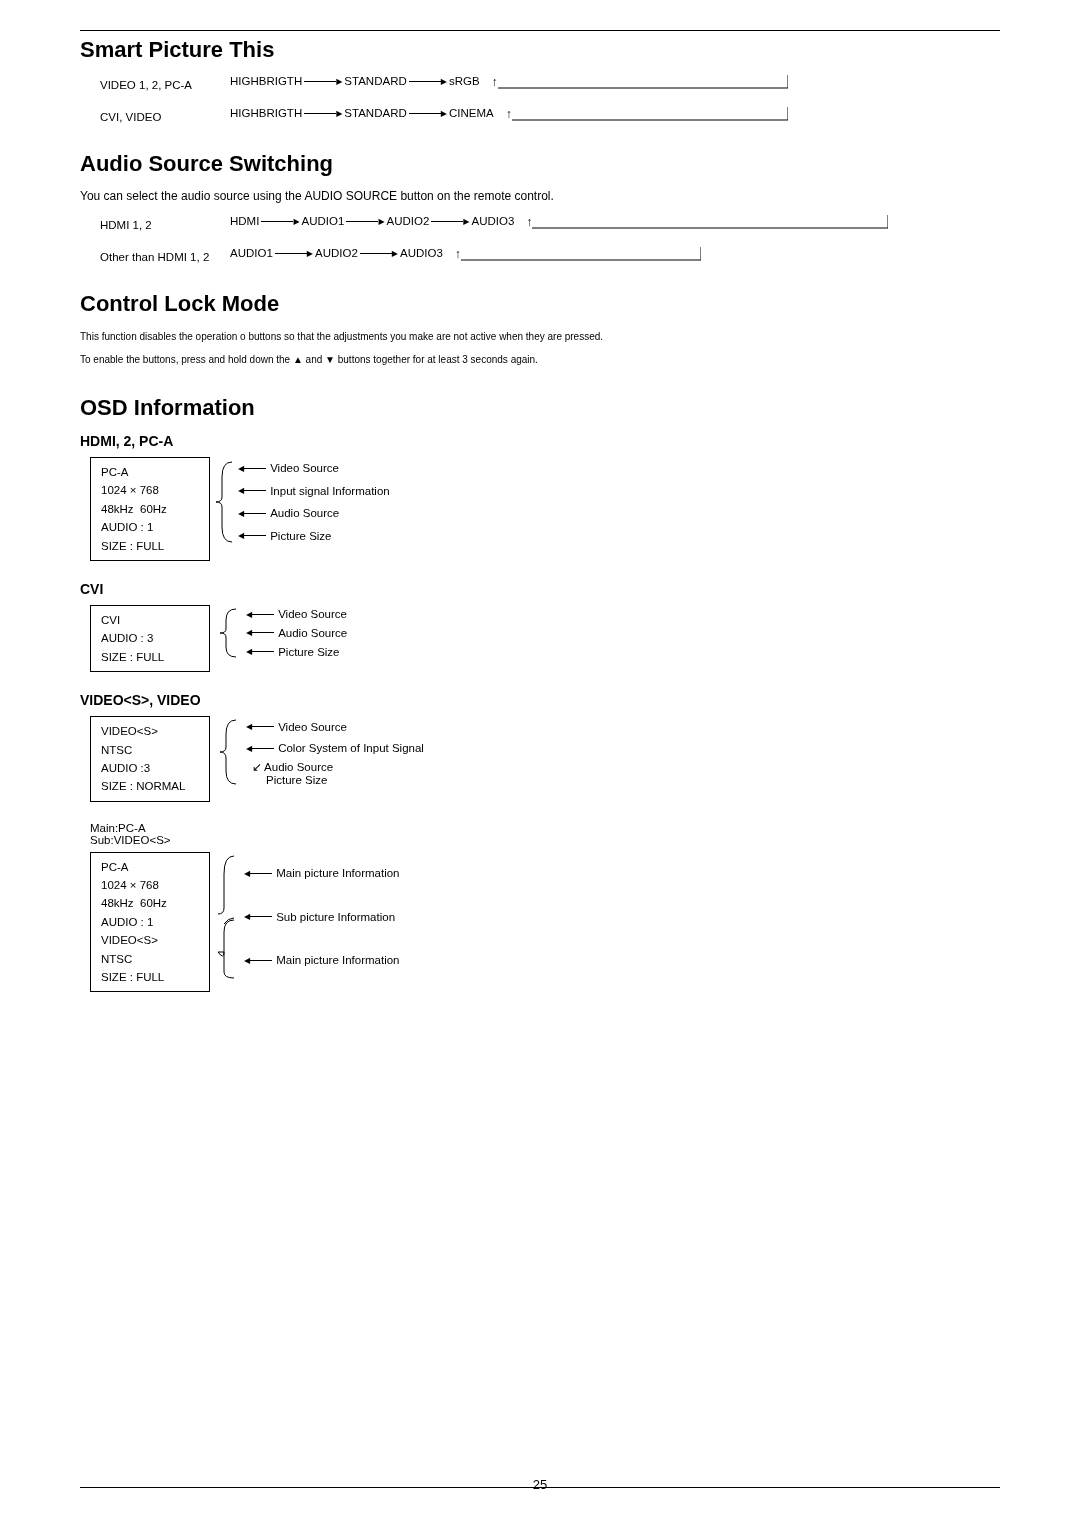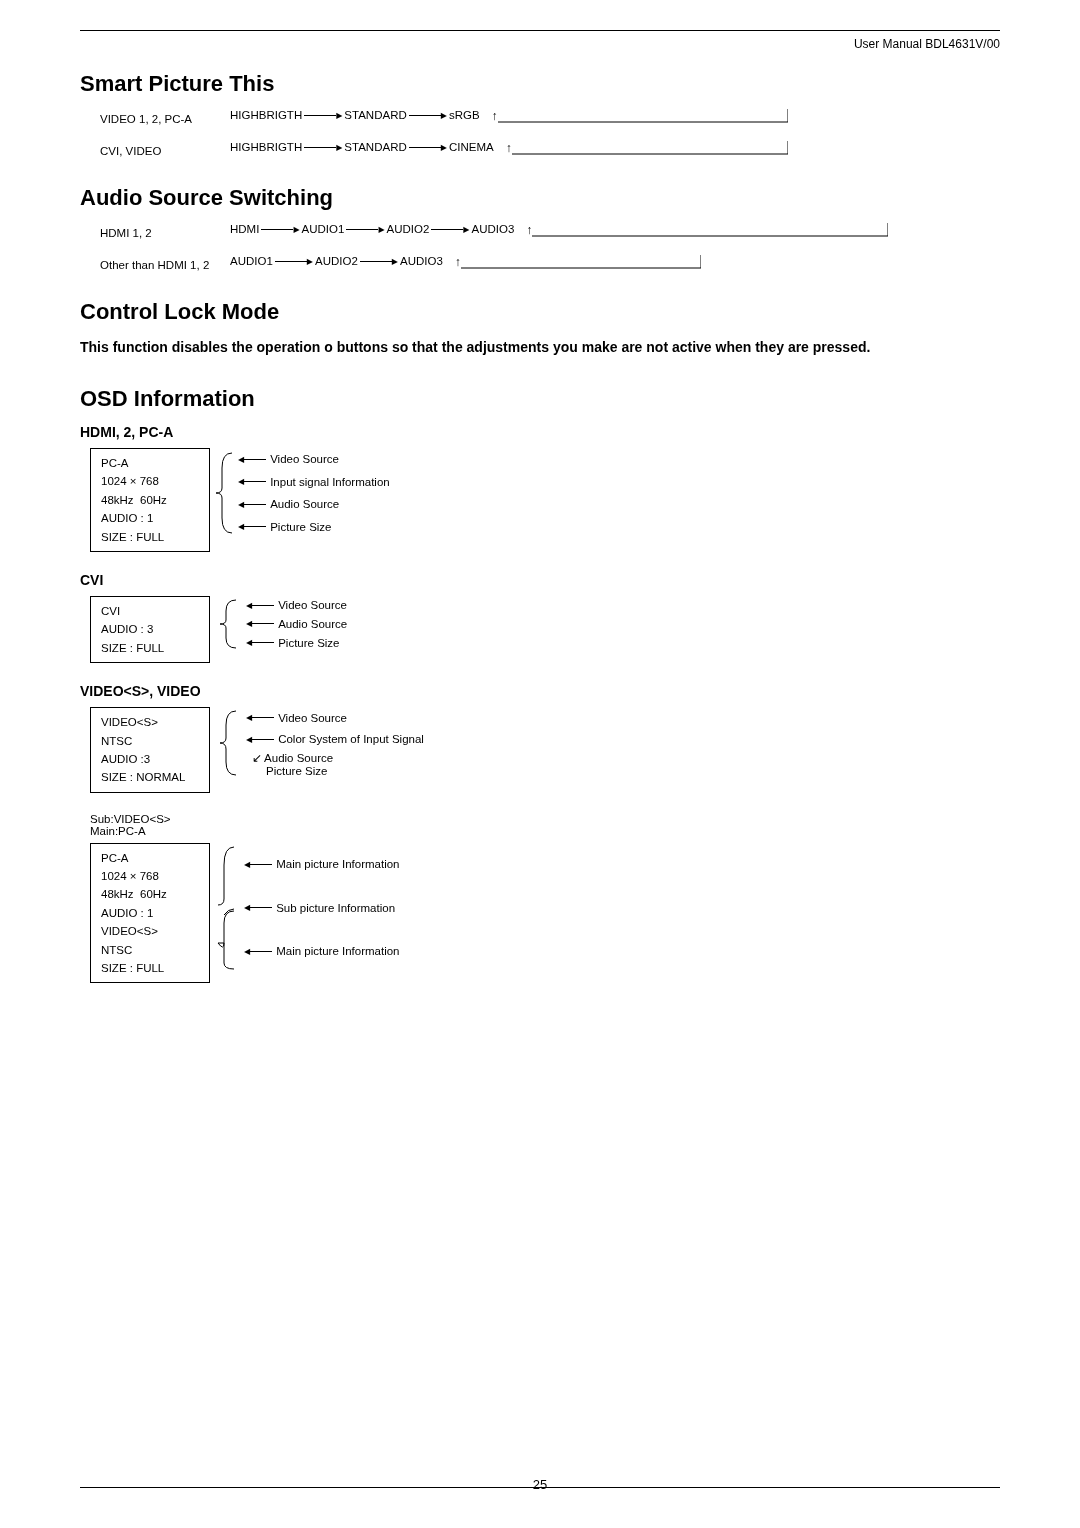--- a/index.html
+++ b/index.html
@@ -77,24 +77,23 @@
       justify-content: space-around;
       margin-left: 0;
     }
     .osd-arrow-row {
       display: flex;
       align-items: center;
       font-size: 11.5px;
       margin: 3px 0;
     }
     .body-text {
-      font-size: 14px;
+      font-size: 10px;
       line-height: 1.5;
       margin-bottom: 8px;
-      font-weight: bold;
     }
     .bottom-rule {
       border-bottom: 1px solid #000;
       margin-top: auto;
       position: absolute;
       bottom: 40px;
       left: 80px;
       right: 80px;
     }
     .page-number {
@@ -118,21 +117,20 @@
       font-size: 11.5px;
       margin-bottom: 4px;
       margin-left: 10px;
     }
   </style>
 </head>
 <body>
 
 <div class="page">
   <div class="top-rule"></div>
-  <div class="header-right">User Manual BDL4631V/00</div>
 
   <div class="section">
     <div class="section-title">Smart Picture This</div>
 
     <div class="diagram-row">
       <div class="diagram-label">VIDEO 1, 2, PC-A</div>
       <div class="cycle-diagram">
         <div class="cycle-top" style="font-size:11.5px;">
           <span>HIGHBRIGTH</span>
           <span style="display:inline-flex;align-items:center;margin:0 2px;">
@@ -178,20 +176,21 @@
             <line x1="0" y1="13" x2="276" y2="13" stroke="#000" stroke-width="1"></line>
             <line x1="276" y1="0" x2="276" y2="13" stroke="#000" stroke-width="1"></line>
           </svg>
         </div>
       </div>
     </div>
   </div>
 
   <div class="section">
     <div class="section-title">Audio Source Switching</div>
+    <div class="intro-text">You can select the audio source using the AUDIO SOURCE button on the remote control.</div>
 
     <div class="diagram-row">
       <div class="diagram-label">HDMI 1, 2</div>
       <div class="cycle-diagram">
         <div class="cycle-top" style="font-size:11.5px;justify-content:flex-end;">
           <span>HDMI</span>
           <span style="display:inline-flex;align-items:center;margin:0 2px;">
             <span style="display:inline-block;width:32px;height:1px;background:#000;vertical-align:middle;"></span>
               <span style="font-size:8px;">▶</span>
           </span>
@@ -240,20 +239,21 @@
             <line x1="240" y1="0" x2="240" y2="13" stroke="#000" stroke-width="1"></line>
           </svg>
         </div>
       </div>
     </div>
   </div>
 
   <div class="section">
     <div class="section-title">Control Lock Mode</div>
     <div class="body-text">This function disables the operation o buttons so that the adjustments you make are not active when they are pressed.</div>
+    <div class="body-text">To enable the buttons, press and hold down the ▲ and ▼ buttons together for at least 3 seconds again.</div>
   </div>
 
   <div class="section">
     <div class="section-title">OSD Information</div>
 
     <div style="margin-bottom:20px;">
       <div class="subsubsection-title">HDMI, 2, PC-A</div>
       <div class="osd-box-wrapper">
         <div class="osd-box">
           <div>PC-A</div>
@@ -375,22 +375,22 @@
             <div style="display:flex;align-items:center;font-size:11.5px;margin-left:14px;">
               <span>Picture Size</span>
             </div>
           </div>
         </div>
       </div>
     </div>
 
     <div style="margin-bottom:20px;">
       <div class="pip-labels">
+        <div>Main:PC-A</div>
         <div>Sub:VIDEO&lt;S&gt;</div>
-        <div>Main:PC-A</div>
       </div>
       <div class="osd-box-wrapper">
         <div class="osd-box">
           <div>PC-A</div>
           <div>1024 × 768</div>
           <div>48kHz&nbsp; 60Hz</div>
           <div>AUDIO : 1</div>
           <div>VIDEO&lt;S&gt;</div>
           <div>NTSC</div>
           <div>SIZE : FULL</div>

